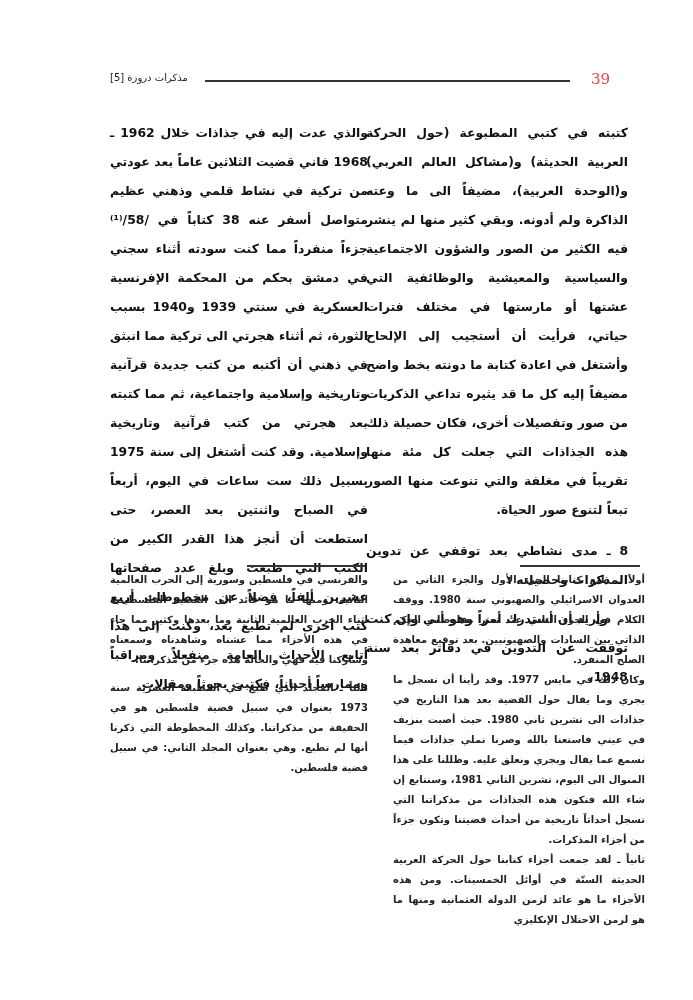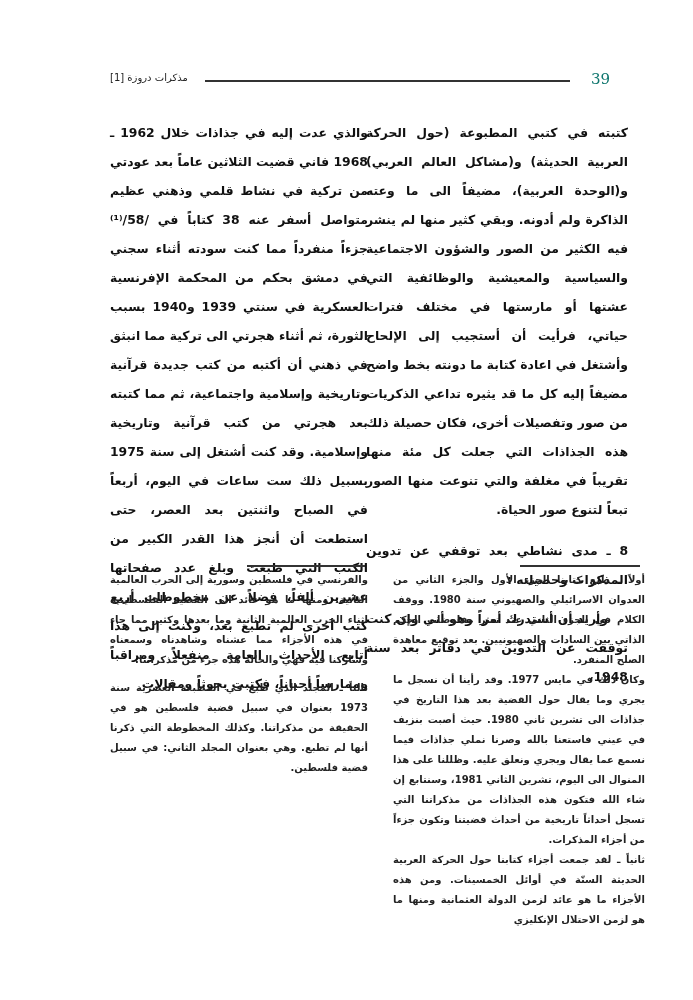--- a/index.html
+++ b/index.html
@@ -6,21 +6,21 @@
   body {
     width: 693px; height: 1000px; position: relative; overflow: hidden;
     font-family: "DejaVu Sans", sans-serif; color: #111;
   }
   .header {
     position: absolute; top: 70px; left: 110px; width: 500px; height: 20px;
     direction: ltr;
   }
   .page-number {
     position: absolute; right: 0; top: 0; font-family: "DejaVu Serif", serif;
-    font-size: 15px; color: #0f766e;
+    font-size: 15px; color: #ef4444;
   }
   .header-rule {
     position: absolute; left: 95px; right: 40px; top: 10px; height: 2px; background: #333;
   }
   .running-title {
     position: absolute; left: 0; top: 2px; font-size: 10px; color: #222; direction: rtl;
   }
   .col {
     position: absolute; direction: rtl; text-align: justify; text-align-last: right;
   }
@@ -41,21 +41,21 @@
   .fn-left { left: 110px; width: 258px; top: 570px; }
   .footnotes p { margin: 0; }
   .fn-gap { margin-top: 8px !important; }
 </style>
 </head>
 <body>
 
 <div class="header">
   <span class="page-number">39</span>
   <div class="header-rule"></div>
-  <span class="running-title">مذكرات دروزة [1]</span>
+  <span class="running-title">مذكرات دروزة [5]</span>
 </div>
 
 <div class="col col-right body-text">
   <p>كتبته في كتبي المطبوعة (حول الحركة العربية الحديثة) و(مشاكل العالم العربي) و(الوحدة العربية)، مضيفاً الى ما وعته الذاكرة ولم أدونه. وبقي كثير منها لم ينشر فيه الكثير من الصور والشؤون الاجتماعية والسياسية والمعيشية والوظائفية التي عشتها أو مارستها في مختلف فترات حياتي، فرأيت أن أستجيب إلى الإلحاح وأشتغل في اعادة كتابة ما دونته بخط واضح مضيفاً إليه كل ما قد يثيره تداعي الذكريات من صور وتفصيلات أخرى، فكان حصيلة ذلك هذه الجذاذات التي جعلت كل مئة منها تقريباً في مغلفة والتي تنوعت منها الصور تبعاً لتنوع صور الحياة.</p>
   <p class="section-heading">8 ـ مدى نشاطي بعد توقفي عن تدوين المذكرات وحصيلته :</p>
   <p class="indent">وأريد أن أستدرك أمراً وهو أني وإن كنت توقفت عن التدوين في دفاتر بعد سنة 1948،</p>
 </div>
 
 <div class="col col-left body-text">
   <p>والذي عدت إليه في جذاذات خلال 1962 ـ 1968 فاني قضيت الثلاثين عاماً بعد عودتي من تركية في نشاط قلمي وذهني عظيم متواصل أسفر عنه 38 كتاباً في /58/⁽¹⁾ جزءاً منفرداً مما كنت سودته أثناء سجني في دمشق بحكم من المحكمة الإفرنسية العسكرية في سنتي 1939 و1940 بسبب الثورة، ثم أثناء هجرتي الى تركية مما انبثق في ذهني أن أكتبه من كتب جديدة قرآنية وتاريخية وإسلامية واجتماعية، ثم مما كتبته بعد هجرتي من كتب قرآنية وتاريخية وإسلامية. وقد كنت أشتغل إلى سنة 1975 بسبيل ذلك ست ساعات في اليوم، أربعاً في الصباح واثنتين بعد العصر، حتى استطعت أن أنجز هذا القدر الكبير من الكتب التي طبعت وبلغ عدد صفحاتها عشرين ألفاً، فضلاً عن مخطوطات أربع كتب أخرى لم تطبع بعد، وكنت إلى هذا أتابع الأحداث العامة منفعلاً ومراقباً وممارساً أحياناً، فكتبت بحوثاً ومقالات</p>

